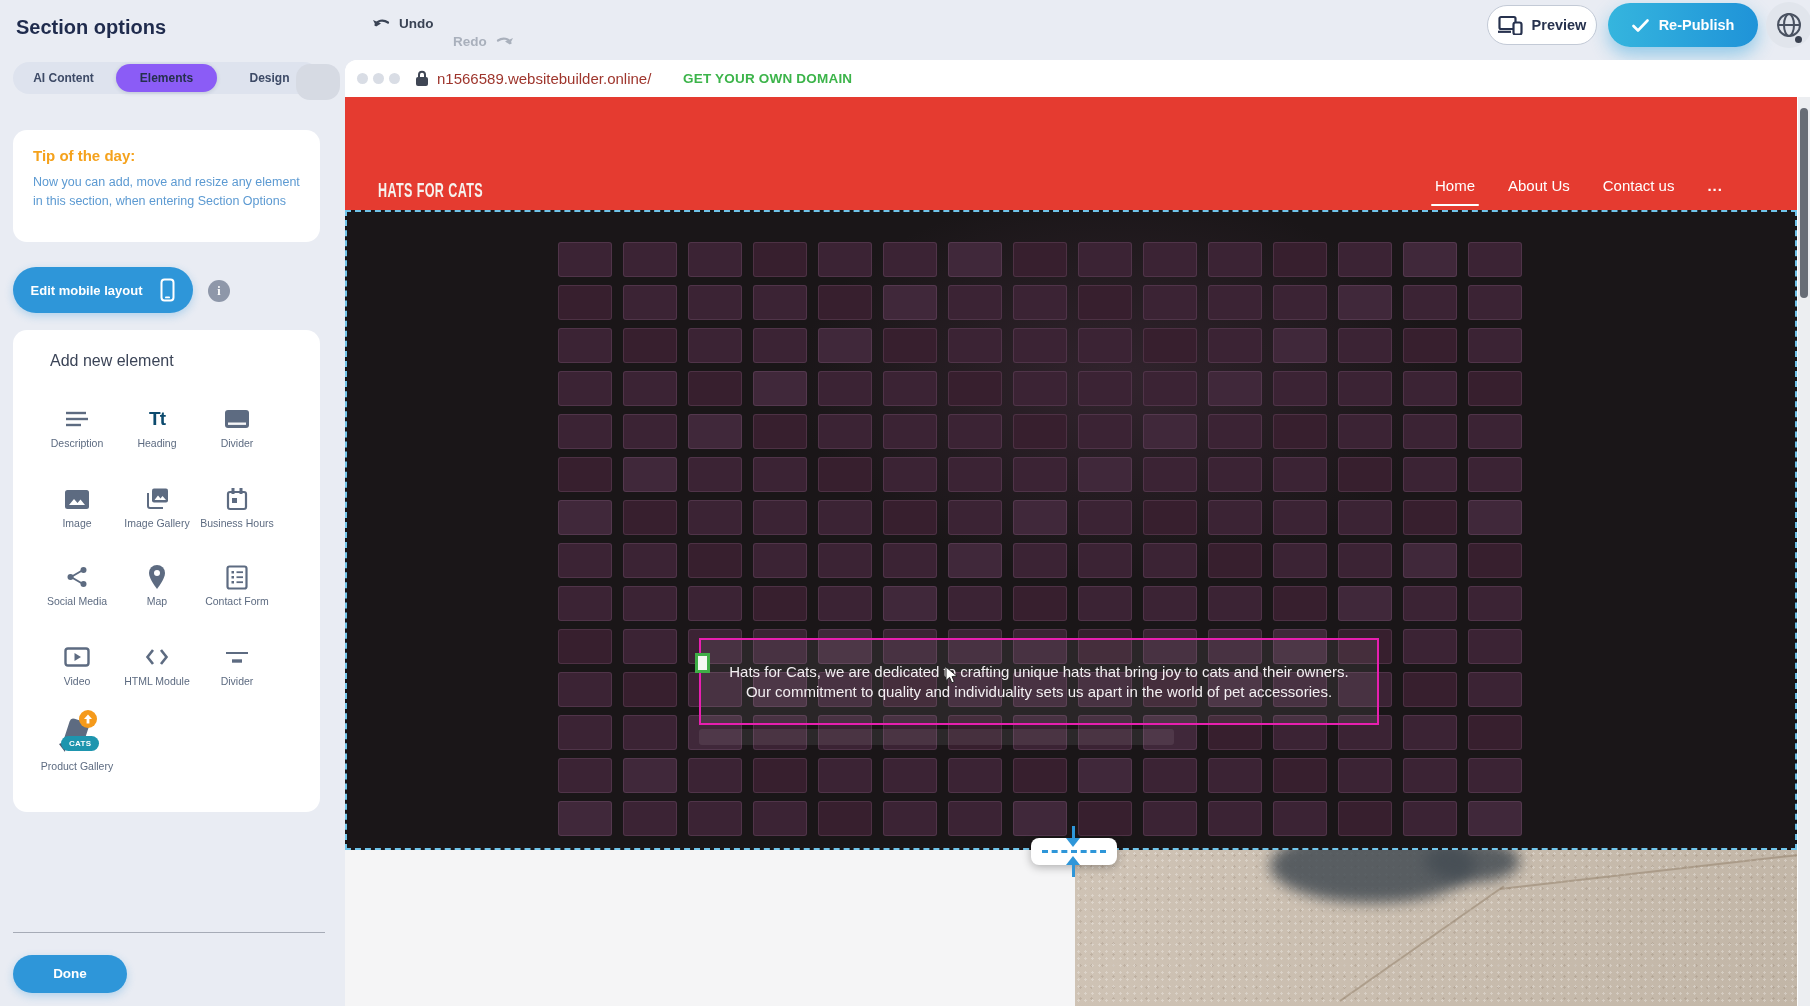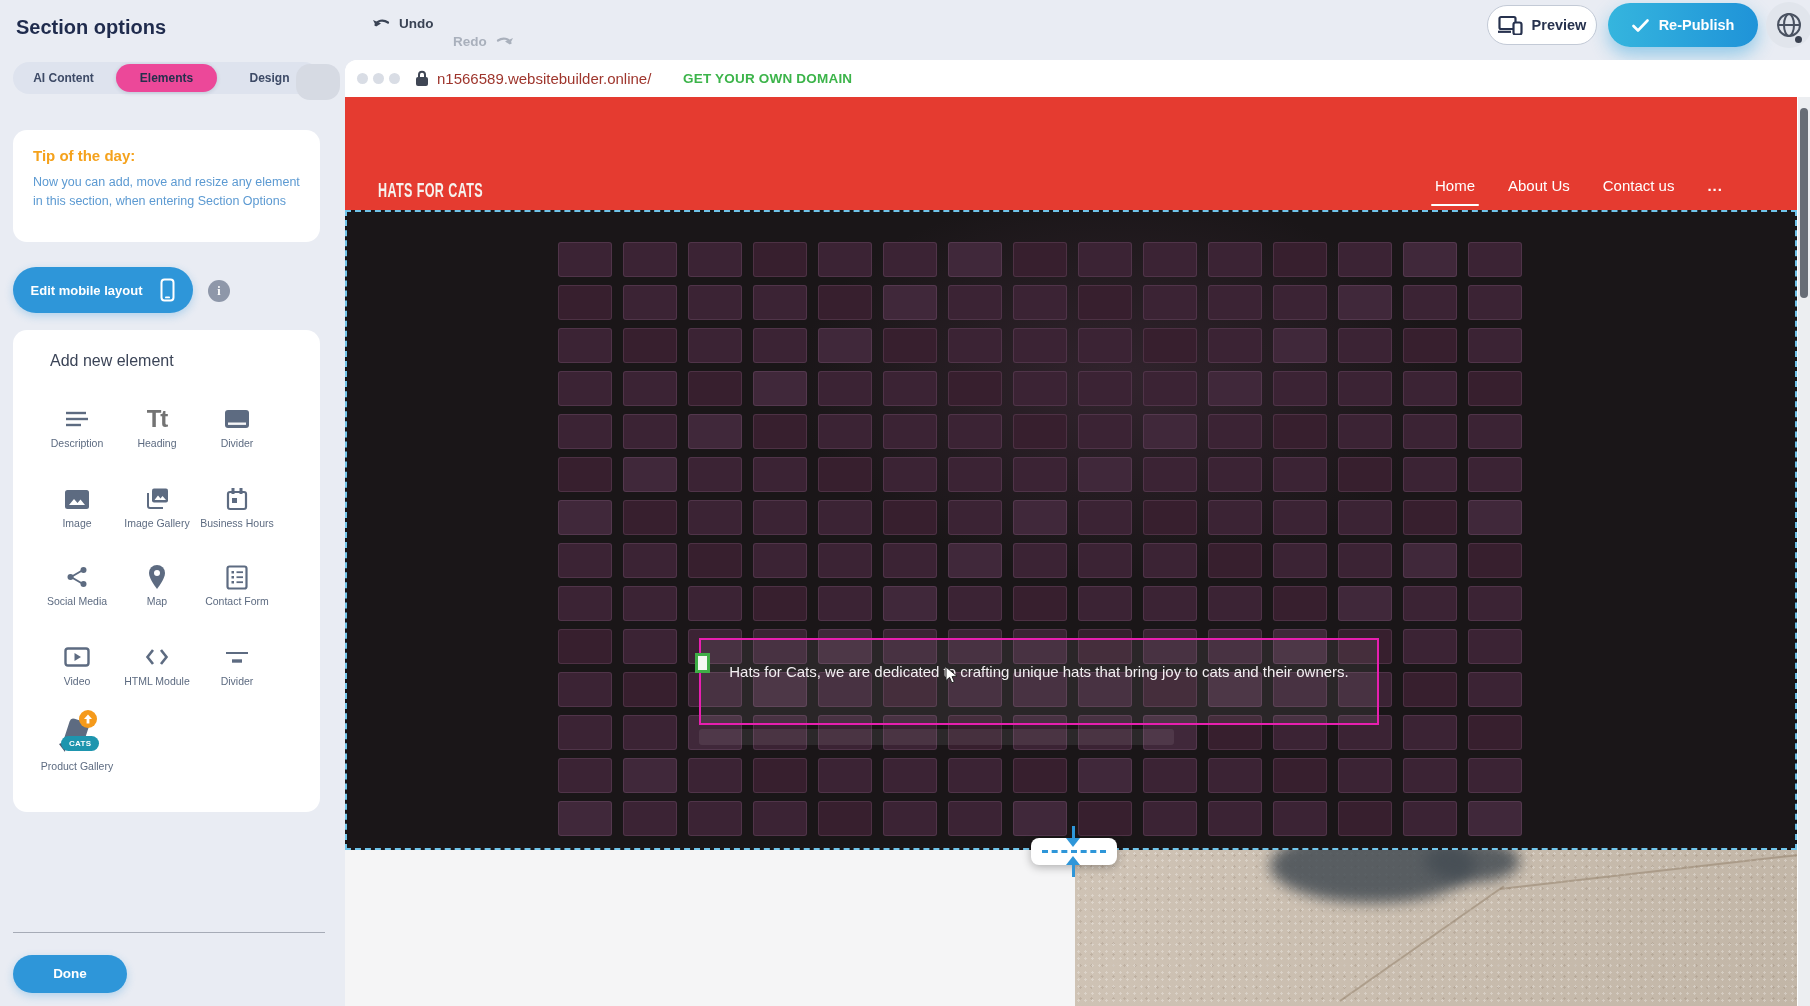--- a/index.html
+++ b/index.html
@@ -4,33 +4,33 @@
 <style>
   * { margin:0; padding:0; box-sizing:border-box; }
   html,body { width:1810px; height:1006px; overflow:hidden; }
   body { font-family:"Liberation Sans", sans-serif; background:#e9ecf3; position:relative; }
   .abs { position:absolute; }
 
   
   #panel-title { left:16px; top:16px; font-size:20px; font-weight:700; color:#1f2b4d; }
   #tabs { left:13px; top:62px; width:307px; height:32px; background:#dee3ee; border-radius:16px; display:flex; align-items:center; }
   .tab { flex:1; text-align:center; font-size:12px; font-weight:700; color:#3d4a66; height:32px; line-height:32px; cursor:pointer; }
-  .tab.active { background:#ec4899; border-radius:14px; height:28px; line-height:28px; margin:2px 2px; color:#25304d; box-shadow:0 1px 4px rgba(40,60,100,.18); }
+  .tab.active { background:#8b5cf6; border-radius:14px; height:28px; line-height:28px; margin:2px 2px; color:#25304d; box-shadow:0 1px 4px rgba(40,60,100,.18); }
   #tip-card { left:13px; top:130px; width:307px; height:112px; background:#fff; border-radius:14px; padding:17px 20px; }
   #tip-title { font-size:15px; font-weight:800; color:#f5a21c; }
   #tip-body { margin-top:9px; font-size:12.5px; line-height:1.55; color:#5c9ad2; }
   #edit-mobile-btn { left:13px; top:267px; width:180px; height:46px; background:#2e96d9; border-radius:23px; display:flex; align-items:center; justify-content:center; gap:18px; cursor:pointer; box-shadow:0 3px 8px rgba(46,150,217,.3); }
   #edit-mobile-btn span { color:#fff; font-size:13px; font-weight:700; }
   #info-btn { left:208px; top:280px; width:22px; height:22px; border-radius:50%; background:#8e97a9; color:#fff; font-size:12px; font-weight:800; text-align:center; line-height:22px; cursor:pointer; font-family:"Liberation Serif",serif; }
   #add-card { left:13px; top:330px; width:307px; height:482px; background:#fff; border-radius:14px; }
   #add-title { left:37px; top:22px; font-size:16px; color:#3b4457; font-weight:500; }
   .cell { position:absolute; width:76px; text-align:center; cursor:pointer; }
   .cell .ic { height:28px; display:flex; align-items:center; justify-content:center; }
   .cell .lb { margin-top:4px; font-size:10.5px; line-height:12px; color:#5d6b81; }
-  .tt { font-size:24px; font-weight:700; color:#737373; letter-spacing:-1px; }
+  .tt { font-size:19px; font-weight:700; color:#0c4a6e; letter-spacing:-1px; }
   #panel-divider { left:13px; top:932px; width:312px; height:1px; background:#a6abb6; }
   #done-btn { left:13px; top:955px; width:114px; height:38px; background:#2e96d9; border-radius:19px; color:#fff; font-size:13.5px; font-weight:700; text-align:center; line-height:38px; cursor:pointer; box-shadow:0 3px 8px rgba(46,150,217,.3); }
 
   
   #undo-btn { left:372px; top:16px; display:flex; gap:8px; align-items:center; cursor:pointer; }
   #undo-btn span { font-size:13.5px; font-weight:700; color:#3a4354; }
   #redo-btn { left:453px; top:16px; display:flex; gap:8px; align-items:center; cursor:pointer;margin-top:18px; }
   #redo-btn span { font-size:13.5px; font-weight:700; color:#a9b0bc; }
   #preview-btn { left:1487px; top:5px; width:110px; height:40px; background:#fff; border:1.5px solid #c3cad6; border-radius:21px; display:flex; align-items:center; justify-content:center; gap:9px; cursor:pointer; }
   #preview-btn span { font-size:14.5px; font-weight:700; color:#27324e; }
@@ -559,20 +559,21 @@
         <div class="tile" style="left: 585px; top: 559px;"></div>
         <div class="tile" style="left: 650px; top: 559px;"></div>
         <div class="tile" style="left: 715px; top: 559px;"></div>
         <div class="tile" style="left: 780px; top: 559px;"></div>
         <div class="tile" style="left: 845px; top: 559px;"></div>
         <div class="tile" style="left: 910px; top: 559px;"></div>
       </div>
     <div class="abs" id="text-box">
       <div class="inner">
         <div class="line">Hats for Cats, we are dedicated to crafting unique hats that bring joy to cats and their owners.</div>
+        <div class="line">Our commitment to quality and individuality sets us apart in the world of pet accessories.</div>
       </div>
     </div>
     <div class="abs" id="drag-handle"></div>
     <div class="abs" id="hover-bar"></div>
     <div class="abs" id="mouse-cursor">
       <svg width="15" height="18" viewBox="0 0 15 18">
           <path d="M1 1 L1 14.5 L4.6 11.4 L6.8 16.8 L9.3 15.7 L7.1 10.5 L12 10.2 Z" fill="#fff" stroke="#222" stroke-width="1"></path>
         </svg>
     </div>
   </div>

